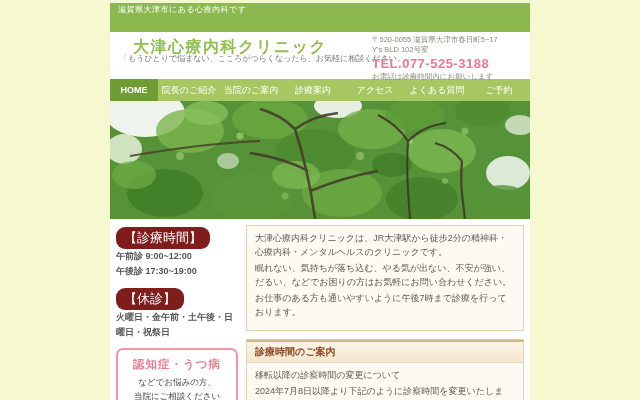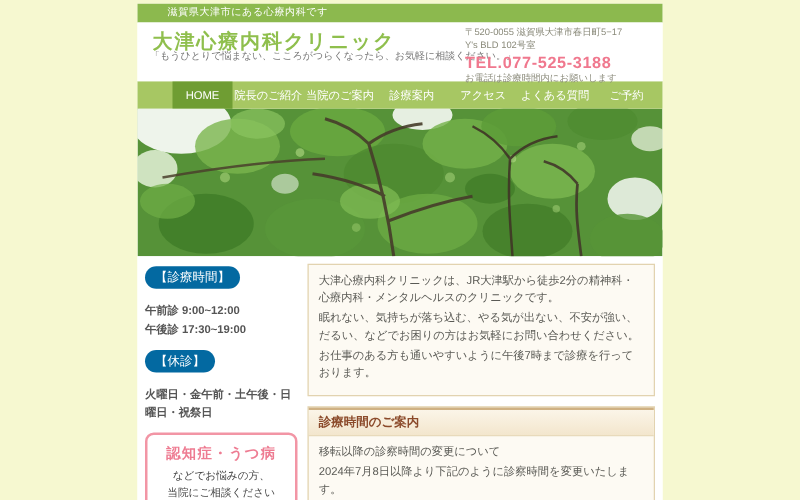--- a/index.html
+++ b/index.html
@@ -6,58 +6,58 @@
   html,body { width:640px; height:400px; overflow:hidden; }
   body {
     background:#f6f8d0;
     font-family:"Liberation Sans","DejaVu Sans",sans-serif;
     color:#555;
   }
   .site { width:420px; margin:3px auto 0 auto; background:#ffffff; }
 
   
   .topbar {
-    height:15px; background:#8cb94e; color:#ffffff;
-    font-size:8px; line-height:13px; padding:0 24px;
+    height:29px; background:#8cb94e; color:#ffffff;
+    font-size:8px; line-height:13px; padding:0 8px;
     letter-spacing:0.5px;
   }
 
   
   .header { position:relative; height:47px; background:#ffffff; }
   .site-title {
-    position:absolute; left:12px; top:5px;
+    position:absolute; left:23px; top:5px;
     font-size:16px; font-weight:bold; color:#8fbf4d; letter-spacing:1.5px;
     cursor:pointer;
   }
   .tagline {
     position:absolute; left:10px; bottom:15px;
     font-size:8px; color:#777;
   }
   .header-right { position:absolute; right:6px; top:3px; width:152px; }
   .addr { font-size:7.5px; color:#8a8a7a; line-height:1.35; }
   .tel { font-size:13px; font-weight:bold; color:#f0788e; margin-top:1px; letter-spacing:0.5px; }
   .tel-note { font-size:7.5px; color:#8a8a7a; margin-top:1px; }
 
   
   .nav { display:flex; height:22px; background:#a7c763; }
   .nav-item {
     flex:1; display:flex; align-items:center; justify-content:center;
     color:#ffffff; font-size:9px; cursor:pointer; white-space:nowrap;
   }
-  .nav-item.active { background:#6f9d33; flex:0 0 48px; font-weight:normal;margin-left:28px; }
+  .nav-item.active { background:#6f9d33; flex:0 0 48px; font-weight:bold; }
 
   
   .hero { display:block; width:420px; height:118px; }
 
   
   .content { display:flex; gap:8px; padding:6px 6px 4px 6px; background:#ffffff; }
   .sidebar { width:122px; flex:0 0 122px; }
   .pill {
-    display:inline-block; background:#0369a1; color:#ffffff;
-    font-size:10px; padding:2px 8px; border-radius:9px; margin:2px 0 10px 0;
+    display:inline-block; background:#7f1d1d; color:#ffffff;
+    font-size:13px; padding:2px 8px; border-radius:9px; margin:2px 0 0 0;
   }
   .side-text { font-size:9px; color:#555; line-height:1.7; margin-bottom:6px;font-weight:bold; }
   .notice {
     margin-top:8px; border:2px solid #f295a5; border-radius:7px;
     background:#ffffff; text-align:center; padding:7px 4px;
   }
   .notice-title { font-size:11.5px; font-weight:bold; color:#ee7c92; letter-spacing:1px; }
   .notice-text { font-size:8.5px; color:#444; line-height:1.6; margin-top:4px; }
 
   

